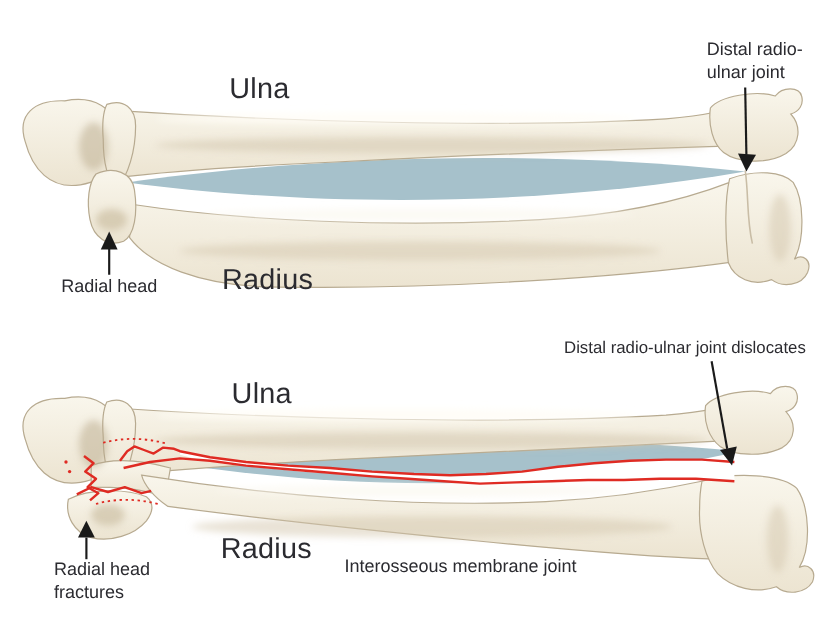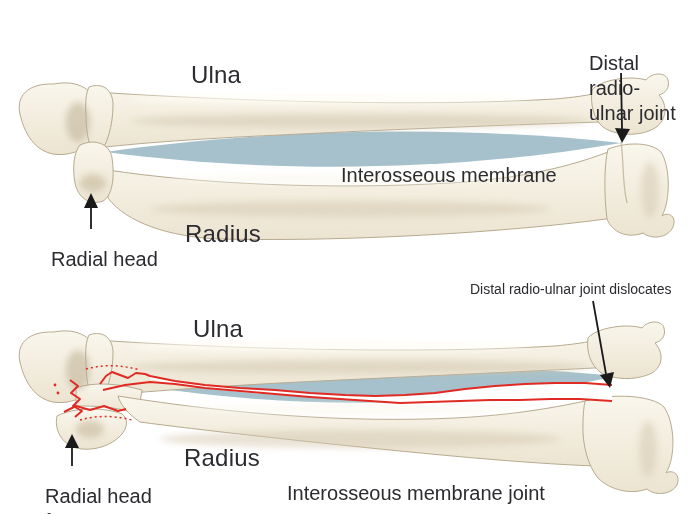--- a/index.html
+++ b/index.html
@@ -3,21 +3,21 @@
 <meta charset="utf-8">
 <style>
   html,body{margin:0;padding:0;background:#ffffff;}
   #stage{
     position:relative;width:689px;height:514px;background:#ffffff;
     font-family:"Liberation Sans",sans-serif;overflow:hidden;
   }
   .fig{position:absolute;left:0;}
   .lbl{position:absolute;color:#2b2b30;white-space:nowrap;}
   .big{font-size:24px;letter-spacing:.2px;text-align:right;}
-  .sm{font-size:20px;margin-top:18px;}
+  .sm{font-size:15px;}
   .sm14{font-size:14px;text-align:center;}
   .pre{white-space:pre-line;line-height:1.25;}
 </style>
 </head>
 <body>
 
 <div id="stage">
 
   <svg class="fig" style="top:0" width="689" height="258" viewBox="0 0 689 258">
     <defs>
@@ -117,21 +117,20 @@
       <line x1="593" y1="47" x2="606" y2="120" stroke-width="1.8"></line>
       <polygon points="610,134 614,118 600,121" stroke="none"></polygon>
     </g>
   </svg>
 
   <div class="lbl big" style="left:191px;top:61px">Ulna</div>
   <div class="lbl big" style="left:185px;top:220px">Radius</div>
   <div class="lbl sm" style="left:51px;top:230px">Radial head</div>
   <div class="lbl sm pre" style="left:589px;top:33px">Distal radio-
 ulnar joint</div>
-  <div class="lbl sm" style="left:341px;top:146px">Interosseous membrane</div>
 
   <div class="lbl big" style="left:193px;top:315px">Ulna</div>
   <div class="lbl big" style="left:184px;top:444px">Radius</div>
   <div class="lbl sm pre" style="left:45px;top:466px">Radial head
 fractures</div>
   <div class="lbl sm14" style="left:470px;top:281px">Distal radio-ulnar joint dislocates</div>
   <div class="lbl sm" style="left:287px;top:464px">Interosseous membrane joint</div>
 
 </div>
 

